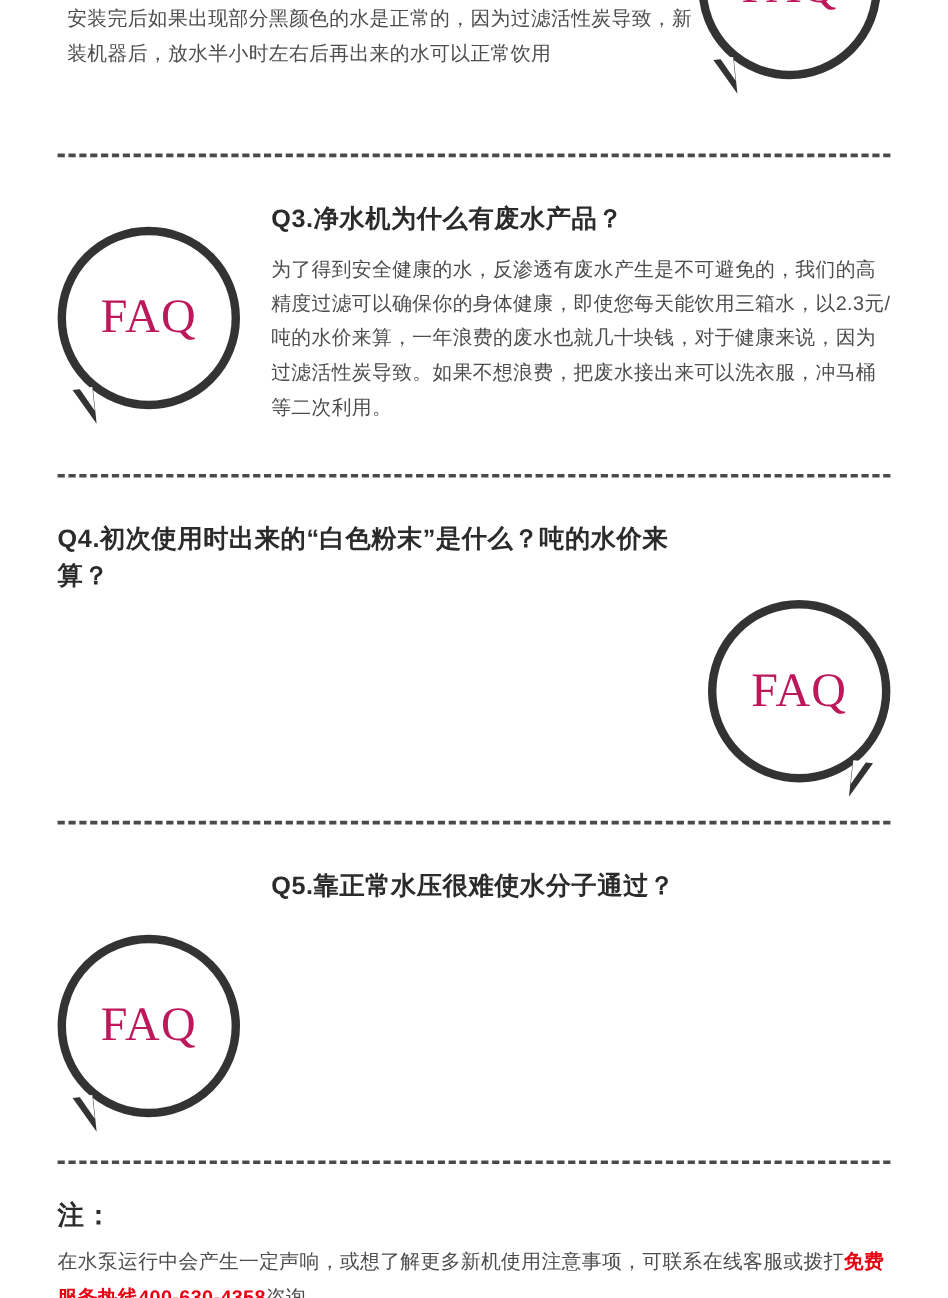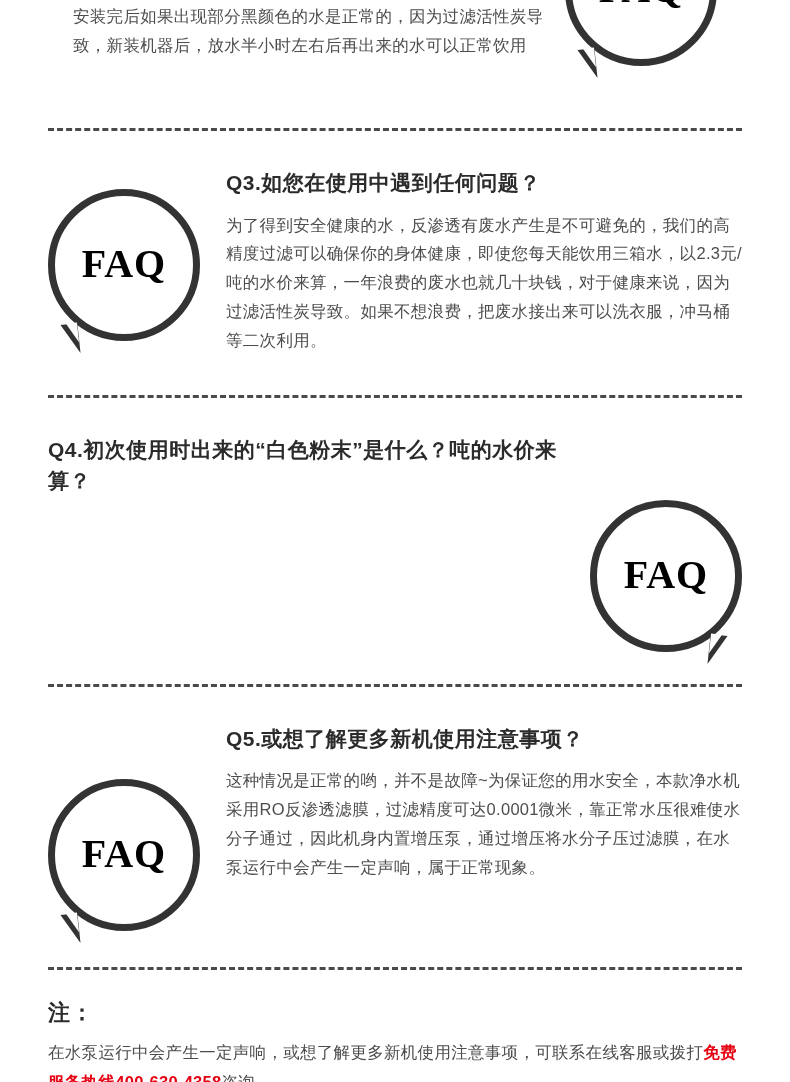--- a/index.html
+++ b/index.html
@@ -47,24 +47,23 @@
     box-sizing: border-box;
     background: #ffffff;
     display: flex;
     align-items: center;
     justify-content: center;
   }
   .bubble .faq-text {
     font-family: "Liberation Serif", serif;
     font-size: 40px;
     letter-spacing: 1px;
-    color: #000000;
+    color: #be185d;
     line-height: 1;
     margin-top: -2px;
-    font-weight: bold;
   }
   
   .bubble .tail {
     position: absolute;
     left: 14px;
     bottom: -13px;
     width: 0;
     height: 0;
     border-left: 17px solid transparent;
     border-right: 0 solid transparent;
@@ -127,21 +126,21 @@
     line-height: 1.75;
     color: #4d4d4d;
     margin: 0;
     letter-spacing: 0.3px;
   }
 
   
   .top-block {
     display: flex;
     align-items: flex-start;
-    padding: 0 73px;
+    padding: 0 56px;
     box-sizing: border-box;
     height: 96px;
     overflow: hidden;
   }
   .top-block .q-body {
     padding-top: 2px;
   }
   .top-bubble-wrap {
     position: relative;
     width: 152px;
@@ -209,21 +208,21 @@
 
   <div class="faq-block">
     <div class="bubble" style="margin-top:22px;margin-right:26px;">
       <div class="circle">
         <span class="faq-text">FAQ</span>
       </div>
       <div class="tail"></div>
       <div class="tail-inner"></div>
     </div>
     <div class="text-col">
-      <h3 class="q-title">Q3.如您在使用中遇到任何问题？</h3>
+      <h3 class="q-title">Q3.净水机为什么有废水产品？</h3>
       <p class="q-body">为了得到安全健康的水，反渗透有废水产生是不可避免的，我们的高精度过滤可以确保你的身体健康，即使您每天能饮用三箱水，以2.3元/吨的水价来算，一年浪费的废水也就几十块钱，对于健康来说，因为过滤活性炭导致。如果不想浪费，把废水接出来可以洗衣服，冲马桶等二次利用。</p>
     </div>
   </div>
 
   <div class="sp-h-40"></div>
   <div class="divider"></div>
   <div class="sp-h-36"></div>
 
   <div class="faq-block">
     <div class="text-col" style="padding-right:24px;">
@@ -244,22 +243,21 @@
 
   <div class="faq-block">
     <div class="bubble" style="margin-top:56px;margin-right:26px;">
       <div class="circle">
         <span class="faq-text">FAQ</span>
       </div>
       <div class="tail"></div>
       <div class="tail-inner"></div>
     </div>
     <div class="text-col">
-      <h3 class="q-title">Q5.或想了解更多新机使用注意事项？</h3>
-      <p class="q-body">这种情况是正常的哟，并不是故障~为保证您的用水安全，本款净水机采用RO反渗透滤膜，过滤精度可达0.0001微米，靠正常水压很难使水分子通过，因此机身内置增压泵，通过增压将水分子压过滤膜，在水泵运行中会产生一定声响，属于正常现象。</p>
+      <h3 class="q-title">Q5.靠正常水压很难使水分子通过？</h3>
     </div>
   </div>
 
   <div class="sp-h-36"></div>
   <div class="divider"></div>
   <div class="sp-h-28"></div>
 
   <div class="note">
     <h3 class="note-title">注：</h3>
     <p class="note-body"><span>在水泵运行中会产生一定声响，或想了解更多新机使用注意事项，可联系在线客服或拨打</span><span class="hotline">免费服务热线400-630-4358</span><span>咨询。</span></p>

